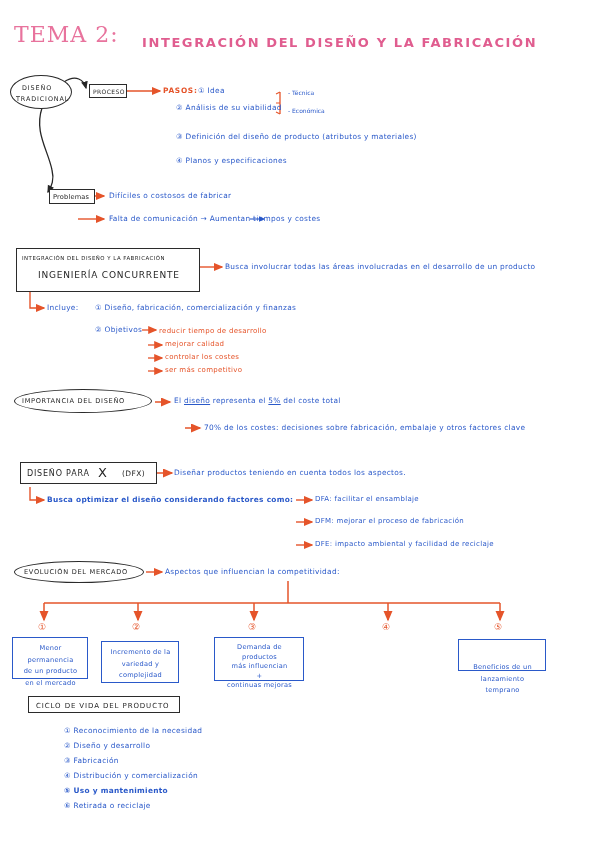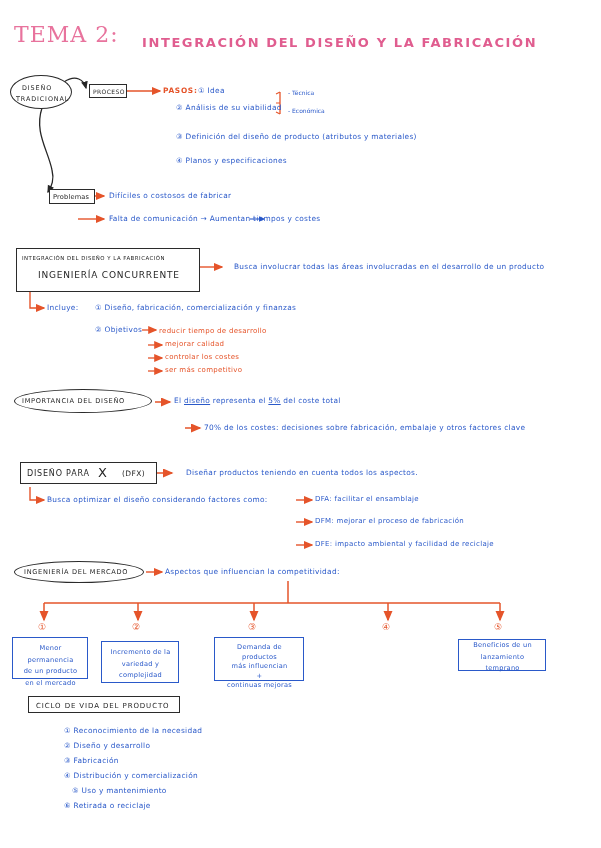--- a/index.html
+++ b/index.html
@@ -152,21 +152,21 @@
 
   <div class="box" style="left:49px;top:189px;width:46px;height:15px;"></div>
   <div class="lbl-blk" style="left:53px;top:193px;font-size:6.6px;letter-spacing:.2px;">Problemas</div>
   <div class="t blue sm" style="left:109px;top:192px;">Difíciles o costosos de fabricar</div>
   <div class="t blue sm" style="left:109px;top:215px;">Falta de comunicación → Aumentan tiempos y costes</div>
 
   <div class="box" style="left:16px;top:248px;width:184px;height:44px;"></div>
   <div class="lbl-blk" style="left:22px;top:255px;font-size:5.4px;letter-spacing:.5px;">INTEGRACIÓN DEL DISEÑO Y LA FABRICACIÓN</div>
   <div class="lbl-blk" style="left:38px;top:270px;font-size:9px;letter-spacing:.8px;">INGENIERÍA CONCURRENTE</div>
 
-  <div class="t blue sm" style="left:234px;top:263px;">Busca involucrar todas las áreas involucradas en el desarrollo de un producto</div>
+  <div class="t blue sm" style="left:225px;top:263px;">Busca involucrar todas las áreas involucradas en el desarrollo de un producto</div>
 
   <div class="t blue sm" style="left:47px;top:304px;">Incluye:</div>
   <div class="t blue sm" style="left:95px;top:304px;">
     <span>①</span>
     <span>Diseño, fabricación, comercialización y finanzas</span>
   </div>
   <div class="t blue sm" style="left:95px;top:326px;">
     <span>②</span>
     <span>Objetivos</span>
   </div>
@@ -182,29 +182,29 @@
   <div class="t blue sm" style="left:174px;top:397px;">
     <span>El </span><span class="u">diseño</span><span> representa el </span><span class="u">5%</span><span> del coste total</span>
   </div>
   <div class="t blue sm" style="left:204px;top:424px;">70% de los costes: decisiones sobre fabricación, embalaje y otros factores clave</div>
 
   <div class="box" style="left:20px;top:462px;width:137px;height:22px;"></div>
   <div class="lbl-blk" style="left:27px;top:469px;font-size:8px;letter-spacing:.8px;">DISEÑO PARA</div>
   <div class="lbl-blk" style="left:98px;top:465px;font-size:13px;">X</div>
   <div class="lbl-blk" style="left:122px;top:469px;font-size:7.5px;letter-spacing:.4px;">(DFX)</div>
 
-  <div class="t blue sm" style="left:186px;top:469px;">Diseñar productos teniendo en cuenta todos los aspectos.</div>
-  <div class="t blue sm" style="left:47px;top:496px;">Busca optimizar el diseño considerando factores como:</div>
+  <div class="t blue sm" style="left:174px;top:469px;">Diseñar productos teniendo en cuenta todos los aspectos.</div>
+  <div class="t blue sm" style="left:47px;top:496px;font-weight:bold;">Busca optimizar el diseño considerando factores como:</div>
 
   <div class="t blue sm2" style="left:315px;top:496px;">DFA: facilitar el ensamblaje</div>
   <div class="t blue sm2" style="left:315px;top:518px;">DFM: mejorar el proceso de fabricación</div>
   <div class="t blue sm2" style="left:315px;top:541px;">DFE: impacto ambiental y facilidad de reciclaje</div>
 
   <div class="ellipse" style="left:14px;top:561px;width:130px;height:22px;"></div>
-  <div class="lbl-blk" style="left:24px;top:568px;font-size:6.6px;letter-spacing:.7px;">INGENIERÍA DEL MERCADO</div>
+  <div class="lbl-blk" style="left:24px;top:568px;font-size:6.6px;letter-spacing:.7px;">EVOLUCIÓN DEL MERCADO</div>
   <div class="t blue sm" style="left:165px;top:568px;">Aspectos que influencian la competitividad:</div>
 
   <div class="circnum" style="left:38px;top:622px;">①</div>
   <div class="circnum" style="left:132px;top:622px;">②</div>
   <div class="circnum" style="left:248px;top:622px;">③</div>
   <div class="circnum" style="left:382px;top:622px;">④</div>
   <div class="circnum" style="left:494px;top:622px;">⑤</div>
 
   <div class="box-blue" style="left:12px;top:637px;width:76px;height:42px;">
     <div>Menor permanencia</div>
@@ -219,21 +219,21 @@
   </div>
 
   <div class="box-blue" style="left:214px;top:637px;width:90px;height:44px;line-height:1.45;">
     <div>Demanda de productos</div>
     <div>más influencian</div>
     <div>+</div>
     <div>continuas mejoras</div>
   </div>
 
 
-  <div class="box-blue" style="left:458px;top:639px;width:88px;height:32px;padding-top:0;text-align:center;">
+  <div class="box-blue" style="left:458px;top:639px;width:88px;height:32px;padding-top:22px;text-align:center;">
     <div>Beneficios de un</div>
     <div>lanzamiento temprano</div>
   </div>
 
   <div class="box" style="left:28px;top:696px;width:152px;height:17px;"></div>
   <div class="lbl-blk" style="left:36px;top:702px;font-size:7px;letter-spacing:.9px;">CICLO DE VIDA DEL PRODUCTO</div>
 
   <div class="t blue sm" style="left:64px;top:727px;">
     <span>①</span>
     <span>Reconocimiento de la necesidad</span>
@@ -243,21 +243,21 @@
     <span>Diseño y desarrollo</span>
   </div>
   <div class="t blue sm" style="left:64px;top:757px;">
     <span>③</span>
     <span>Fabricación</span>
   </div>
   <div class="t blue sm" style="left:64px;top:772px;">
     <span>④</span>
     <span>Distribución y comercialización</span>
   </div>
-  <div class="t blue sm" style="left:72px;top:787px;">
+  <div class="t blue sm" style="left:64px;top:787px;font-weight:bold;">
     <span>⑤</span>
     <span>Uso y mantenimiento</span>
   </div>
   <div class="t blue sm" style="left:64px;top:802px;">
     <span>⑥</span>
     <span>Retirada o reciclaje</span>
   </div>
 
 </div>
 

